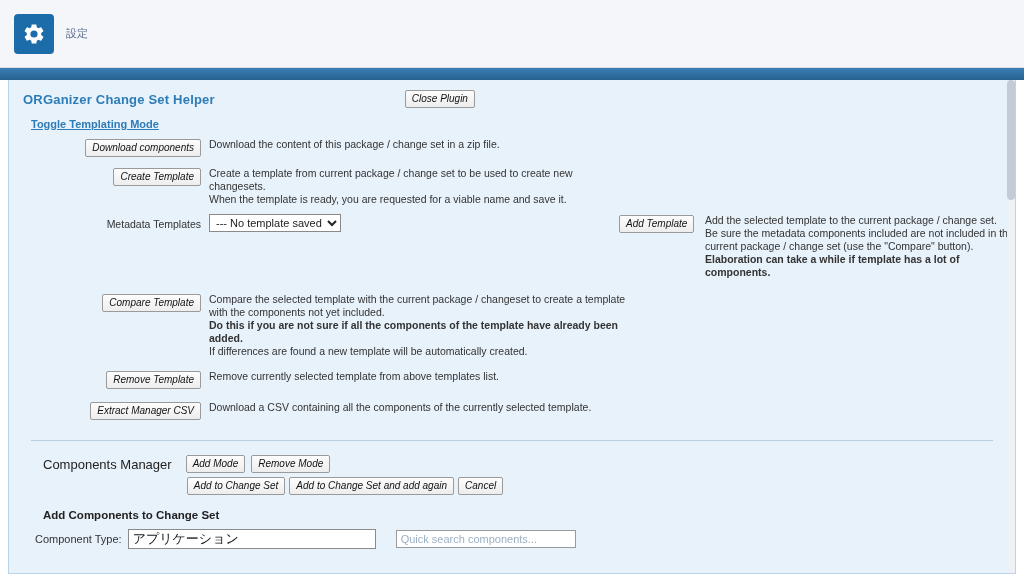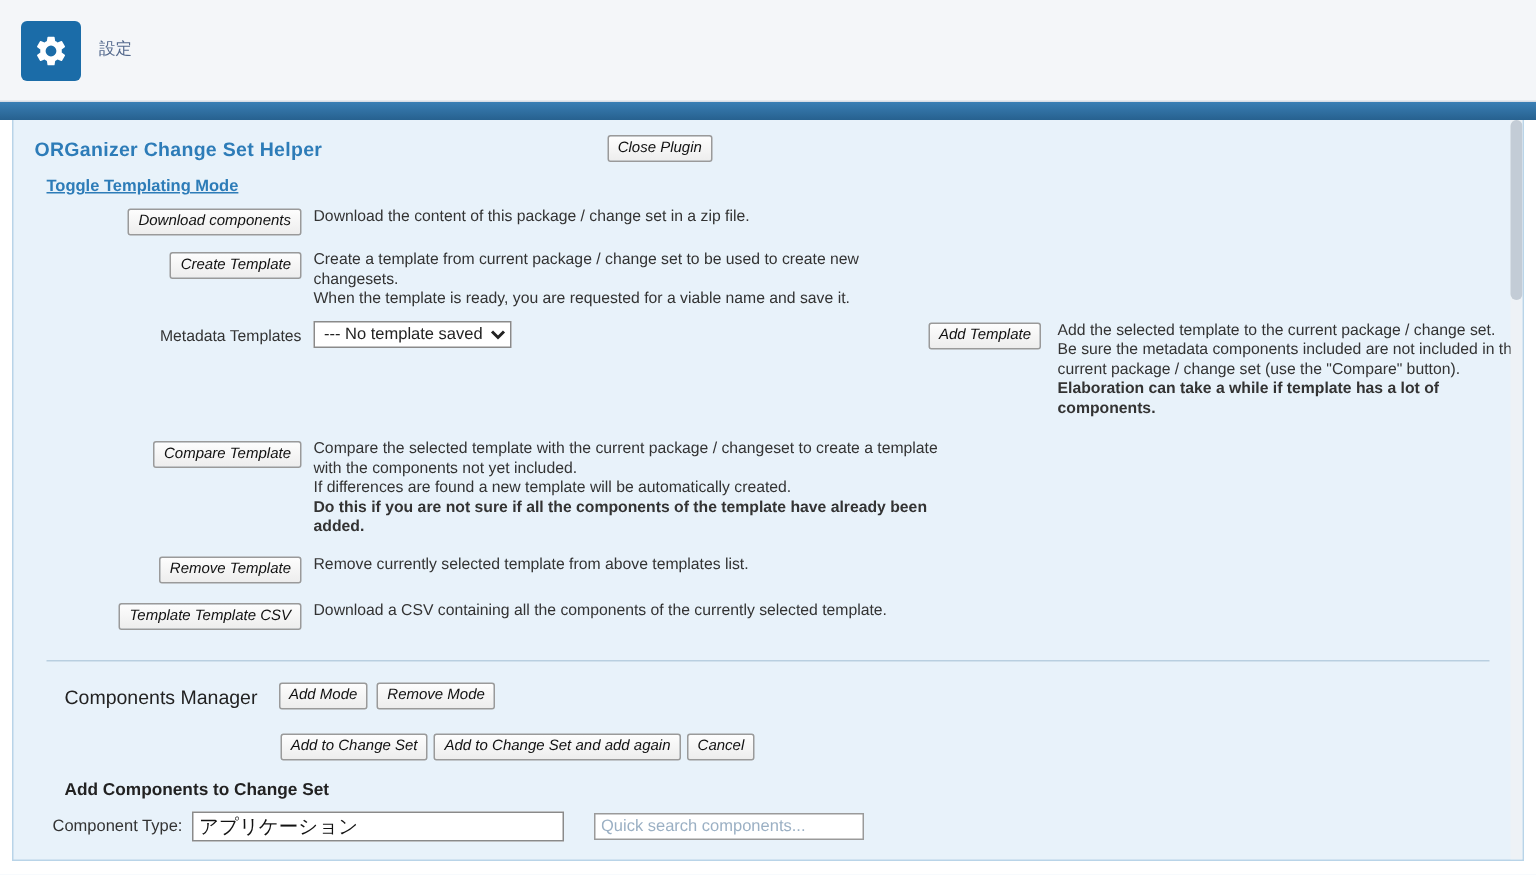--- a/index.html
+++ b/index.html
@@ -210,21 +210,21 @@
   .cm-title {
     font-size: 13px;
     color: #222;
     margin-right: 14px;
   }
   .cm-head .btn { margin-right: 6px; }
 
   .cm-actions {
     display: flex;
     justify-content: center;
-    margin-top: 16px;
+    margin-top: 4px;
     padding-right: 330px;
   }
   .cm-actions .btn { margin-right: 4px; }
 
   .cm-subtitle {
     margin: 14px 0 0 34px;
     font-size: 11.5px;
     font-weight: bold;
     color: #222;
   }
@@ -349,35 +349,35 @@
         </div>
       </div>
     </div>
 
     <div class="row" style="margin-top:8px;">
       <div class="row-btn-col">
         <button class="btn">Compare Template</button>
       </div>
       <div class="row-desc">
         <div>Compare the selected template with the current package / changeset to create a template with the components not yet included.</div>
+        <div style="font-weight:bold;">Do this if you are not sure if all the components of the template have already been added.</div>
         <div>If differences are found a new template will be automatically created.</div>
-        <div style="font-weight:bold;">Do this if you are not sure if all the components of the template have already been added.</div>
       </div>
     </div>
 
     <div class="row" style="margin-top:8px;">
       <div class="row-btn-col">
         <button class="btn">Remove Template</button>
       </div>
       <div class="row-desc">Remove currently selected template from above templates list.</div>
     </div>
 
     <div class="row" style="margin-top:8px;">
       <div class="row-btn-col">
-        <button class="btn">Template Template CSV</button>
+        <button class="btn">Extract Manager CSV</button>
       </div>
       <div class="row-desc">Download a CSV containing all the components of the currently selected template.</div>
     </div>
 
   </div>
 
   <hr class="divider">
 
   
   <div class="cm-head">

